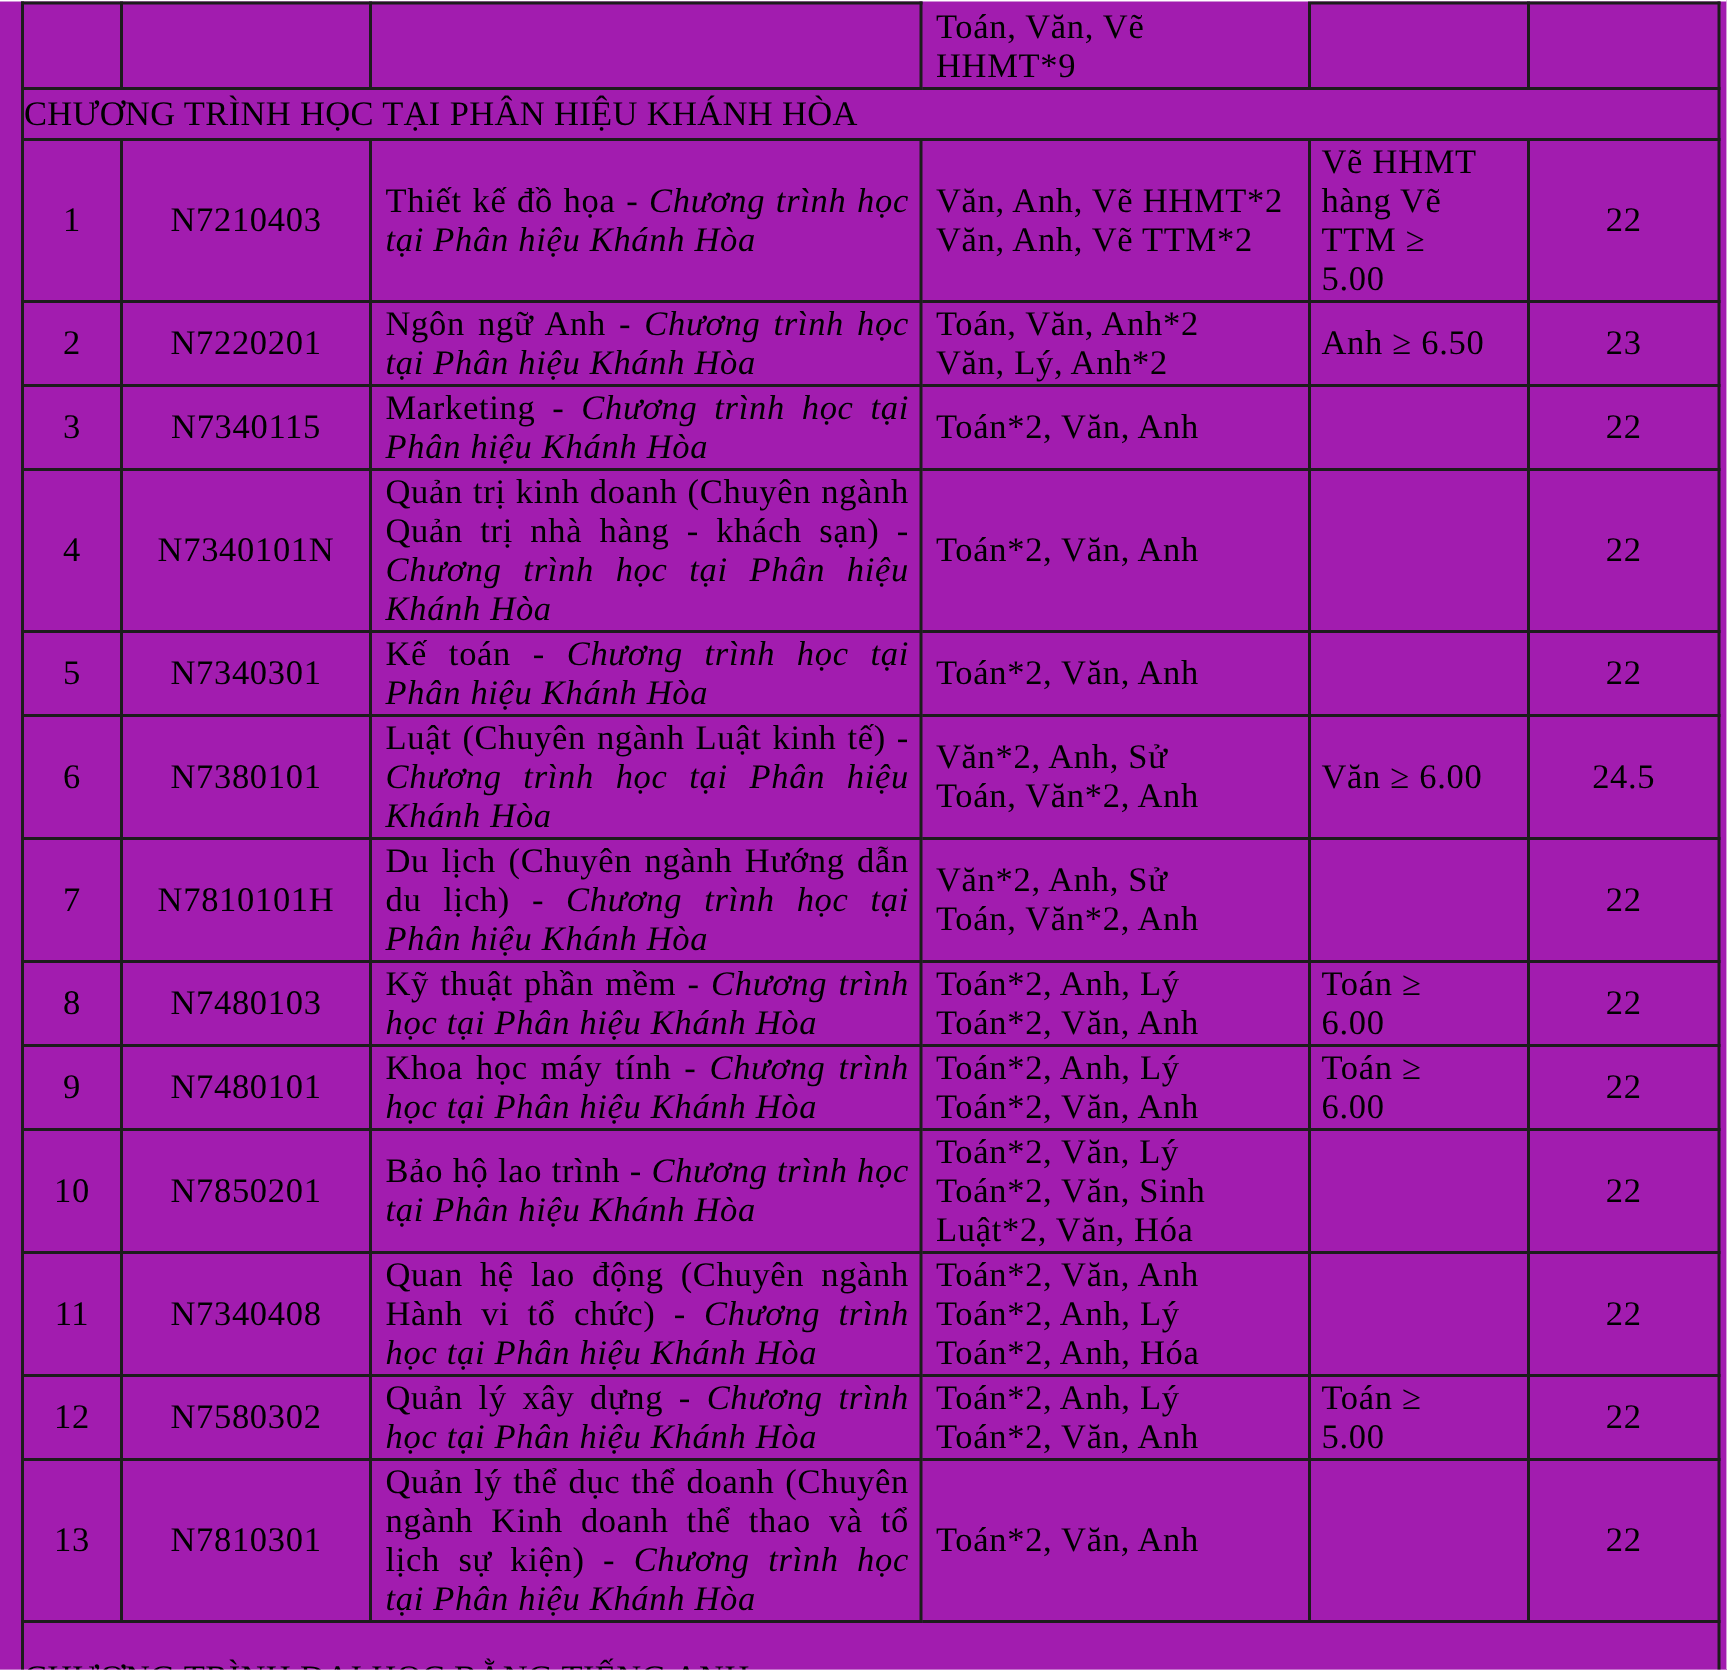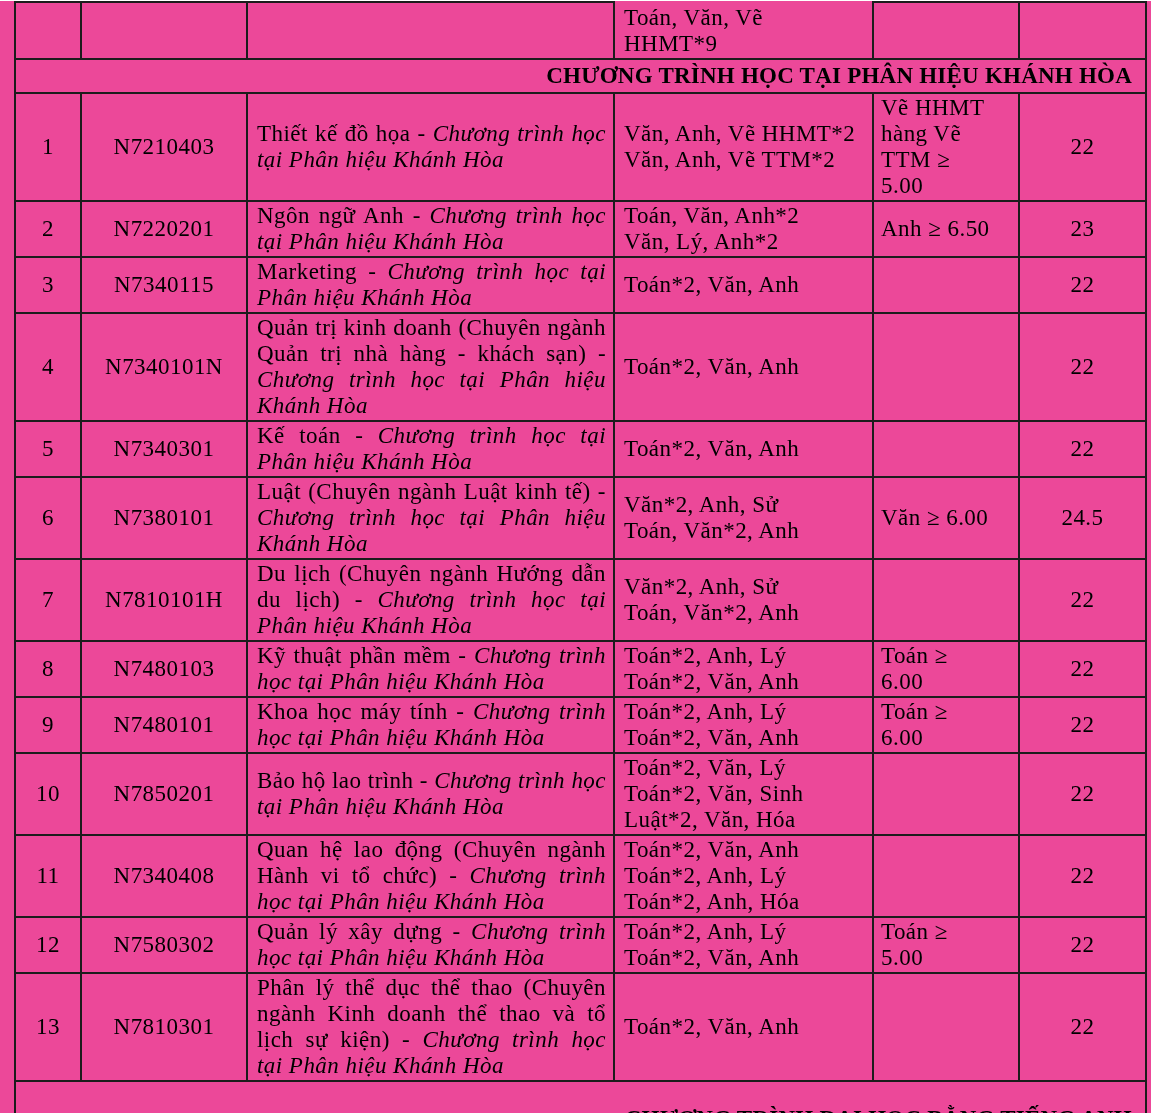--- a/index.html
+++ b/index.html
@@ -1,39 +1,39 @@
 <!DOCTYPE html>
 <html lang="vi"><head>
 <meta charset="utf-8">
 <style>
   html,body{margin:0;padding:0;background:#ffffff;}
   body{width:1151px;height:1113px;overflow:hidden;}
   .page{
-    position:relative;width:1151px;height:1113px;background:#ec4899;
+    position:relative;width:1151px;height:1113px;background:#a21caf;
     font-family:"Liberation Serif","DejaVu Serif",serif;
     color:#000;font-size:23px;line-height:26px;letter-spacing:.02em;
   }
   table.adm{
     border-collapse:collapse;table-layout:fixed;
     margin-left:14px;margin-top:1px;width:1131px;
   }
   td{
     border:2px solid #1c1c1c;
     padding:1px 8px;vertical-align:middle;overflow:hidden;
   }
   td.c-no,td.c-code,td.c-score{text-align:center;}
   td.c-name{text-align:justify;padding-left:9px;padding-right:7px;margin-left:20px;}
   .nline{text-align:justify;}
   .nline.jline{text-align-last:justify;text-justify:inter-word;}
   .it{font-style:italic;}
   td.c-comb{padding-left:9px;}
   td.c-comb .cline,td.c-cond .dline{white-space:nowrap;}
   td.c-cond{padding-left:7px;padding-right:2px;}
   tr.section td{
-    font-weight:bold;text-align:right;padding:3px 13px;
+    font-weight:normal;text-align:left;padding:3px 0;
     letter-spacing:.01em;
   }
   tr.partial td{vertical-align:top;padding-top:3px;}
   tr.partial td.c-comb{border-top:0;}
   tr.section-bottom td{padding-top:24px;vertical-align:top;}
 </style>
 </head>
 <body>
 
 <div class="page">
@@ -248,21 +248,21 @@
           <td class="c-cond">
             <div class="dline">Toán ≥</div>
             <div class="dline">5.00</div>
           </td>
           <td class="c-score">22</td>
         </tr>
         <tr class="row">
           <td class="c-no">13</td>
           <td class="c-code">N7810301</td>
           <td class="c-name">
-            <div class="nline jline"><span class="plain">Phân lý thể dục thể thao (Chuyên</span></div>
+            <div class="nline jline"><span class="plain">Quản lý thể dục thể doanh (Chuyên</span></div>
             <div class="nline jline"><span class="plain">ngành Kinh doanh thể thao và tổ</span></div>
             <div class="nline jline"><span class="plain">lịch sự kiện) - </span><span class="it">Chương trình học</span></div>
             <div class="nline"><span class="it">tại Phân hiệu Khánh Hòa</span></div>
           </td>
           <td class="c-comb">
             <div class="cline">Toán*2, Văn, Anh</div>
           </td>
           <td class="c-cond"></td>
           <td class="c-score">22</td>
         </tr>

